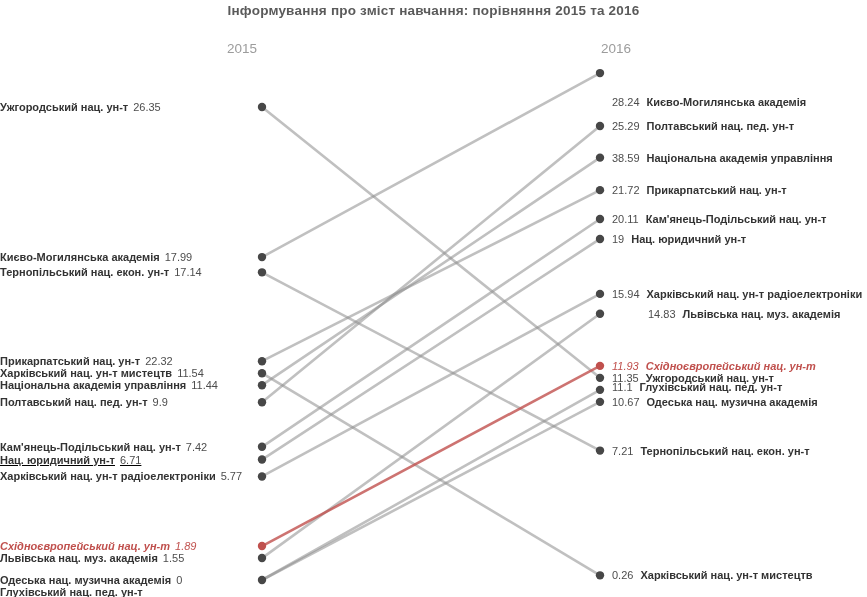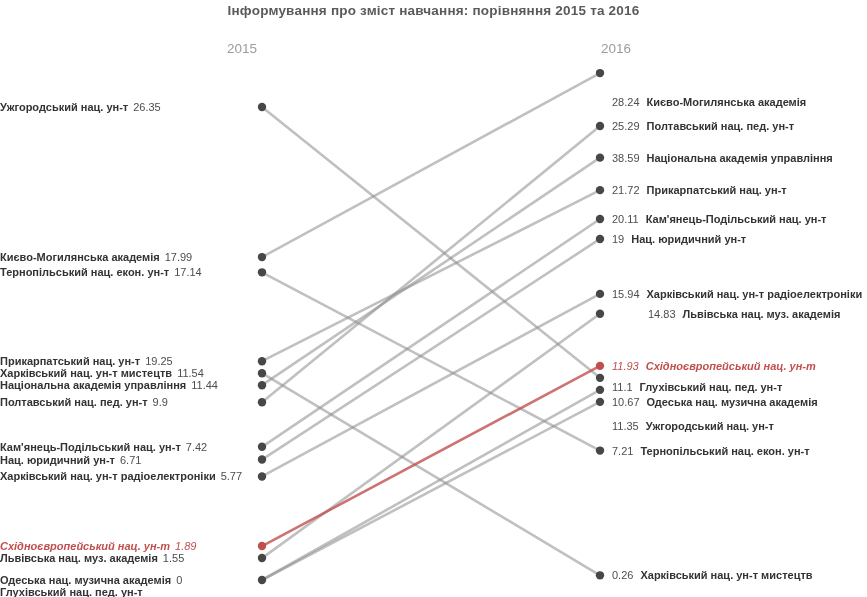--- a/index.html
+++ b/index.html
@@ -86,34 +86,34 @@
       <circle cx="262" cy="546.0745" r="4.2" fill="#c0504d"></circle>
       <circle cx="600" cy="365.8565" r="4.2" fill="#c0504d"></circle>
     </svg>
   <div id="labels">
       <div class="slabel left" style="top: 249.079px;"><span class="nm">Києво-Могилянська академія</span><span class="vl">17.99</span></div>
       <div class="slabel right" style="top: 60px; margin-top: 34px;"><span class="vl">28.24</span><span class="nm">Києво-Могилянська академія</span></div>
       <div class="slabel left" style="top: 394.295px;"><span class="nm">Полтавський нац. пед. ун-т</span><span class="vl">9.9</span></div>
       <div class="slabel right" style="top: 118.044px;"><span class="vl">25.29</span><span class="nm">Полтавський нац. пед. ун-т</span></div>
       <div class="slabel left" style="top: 377.19px;"><span class="nm">Національна академія управління</span><span class="vl">11.44</span></div>
       <div class="slabel right" style="top: 149.637px;"><span class="vl">38.59</span><span class="nm">Національна академія управління</span></div>
-      <div class="slabel left" style="top: 353.19px;"><span class="nm">Прикарпатський нац. ун-т</span><span class="vl">19.25</span></div>
+      <div class="slabel left" style="top: 353.19px;"><span class="nm">Прикарпатський нац. ун-т</span><span class="vl">22.32</span></div>
       <div class="slabel right" style="top: 182.126px;"><span class="vl">21.72</span><span class="nm">Прикарпатський нац. ун-т</span></div>
       <div class="slabel left" style="top: 438.811px;"><span class="nm">Кам'янець-Подільський нац. ун-т</span><span class="vl">7.42</span></div>
       <div class="slabel right" style="top: 211.025px;"><span class="vl">20.11</span><span class="nm">Кам'янець-Подільський нац. ун-т</span></div>
-      <div class="slabel left" style="top: 451.555px;"><span class="nm">Нац. юридичний ун-т</span><span class="vl">6.71</span></div>
+      <div class="slabel left" style="top: 451.555px; text-decoration: underline;"><span class="nm">Нац. юридичний ун-т</span><span class="vl">6.71</span></div>
       <div class="slabel right" style="top: 230.95px;"><span class="vl">19</span><span class="nm">Нац. юридичний ун-т</span></div>
       <div class="slabel left" style="top: 468.428px;"><span class="nm">Харківський нац. ун-т радіоелектроніки</span><span class="vl">5.77</span></div>
       <div class="slabel right" style="top: 285.877px;"><span class="vl">15.94</span><span class="nm">Харківський нац. ун-т радіоелектроніки</span></div>
       <div class="slabel left" style="top: 550.074px;"><span class="nm">Львівська нац. муз. академія</span><span class="vl">1.55</span></div>
       <div class="slabel right" style="top: 305.801px; margin-left: 36px;"><span class="vl">14.83</span><span class="nm">Львівська нац. муз. академія</span></div>
       <div class="slabel left hl" style="top: 538.074px;"><span class="nm">Східноєвропейський нац. ун-т</span><span class="vl">1.89</span></div>
       <div class="slabel right hl" style="top: 357.856px;"><span class="vl">11.93</span><span class="nm">Східноєвропейський нац. ун-т</span></div>
       <div class="slabel left" style="top: 99.0175px;"><span class="nm">Ужгородський нац. ун-т</span><span class="vl">26.35</span></div>
-      <div class="slabel right" style="top: 369.856px; margin-top: 48px;"><span class="vl">11.35</span><span class="nm">Ужгородський нац. ун-т</span></div>
+      <div class="slabel right" style="top: 369.856px;"><span class="vl">11.35</span><span class="nm">Ужгородський нац. ун-т</span></div>
       <div class="slabel left" style="top: 584px;"><span class="nm">Глухівський нац. пед. ун-т</span></div>
       <div class="slabel right" style="top: 379px; text-align: center;"><span class="vl">11.1</span><span class="nm">Глухівський нац. пед. ун-т</span></div>
       <div class="slabel left" style="top: 572px;"><span class="nm">Одеська нац. музична академія</span><span class="vl">0</span></div>
       <div class="slabel right" style="top: 393.856px;"><span class="vl">10.67</span><span class="nm">Одеська нац. музична академія</span></div>
       <div class="slabel left" style="top: 264.337px;"><span class="nm">Тернопільський нац. екон. ун-т</span><span class="vl">17.14</span></div>
       <div class="slabel right" style="top: 442.58px;"><span class="vl">7.21</span><span class="nm">Тернопільський нац. екон. ун-т</span></div>
       <div class="slabel left" style="top: 365.19px;"><span class="nm">Харківський нац. ун-т мистецтв</span><span class="vl">11.54</span></div>
       <div class="slabel right" style="top: 567.333px; text-align: center;"><span class="vl">0.26</span><span class="nm">Харківський нац. ун-т мистецтв</span></div>
     </div>
 </div>

